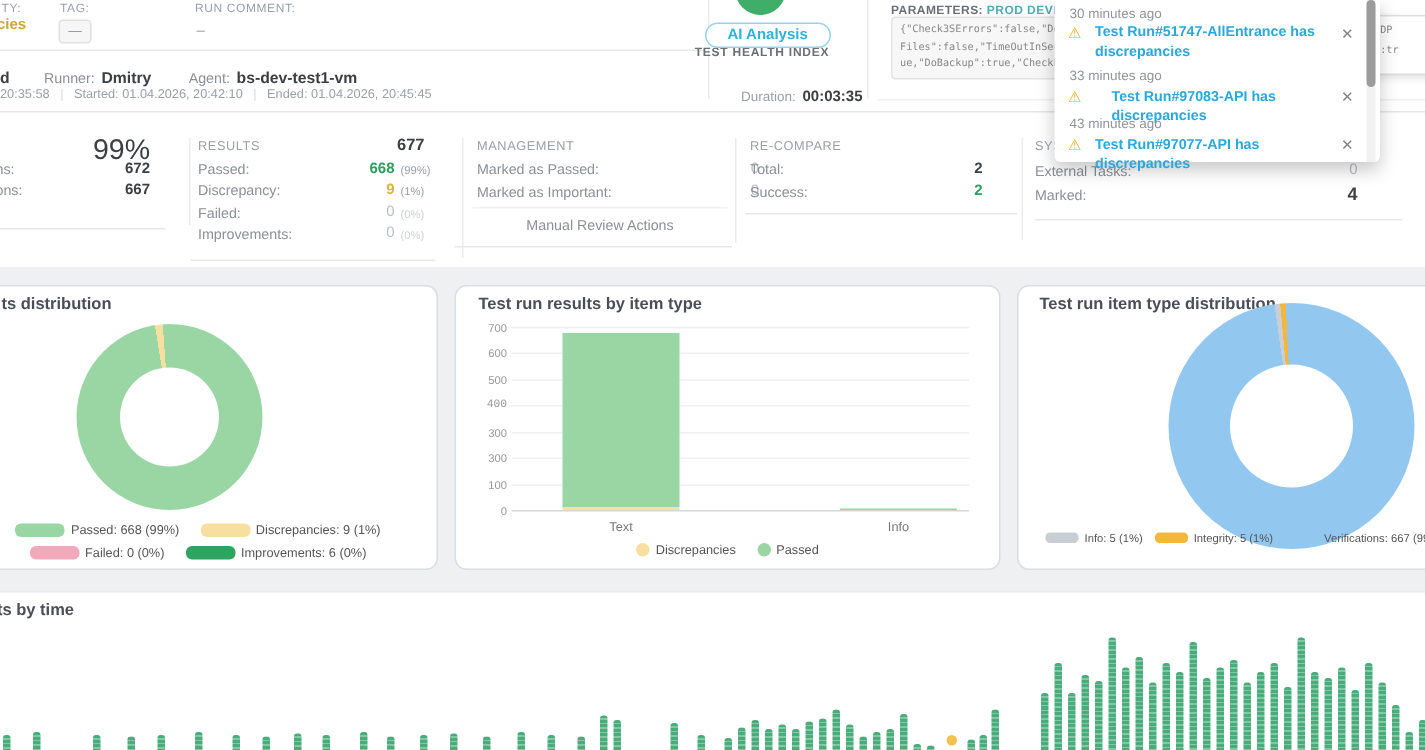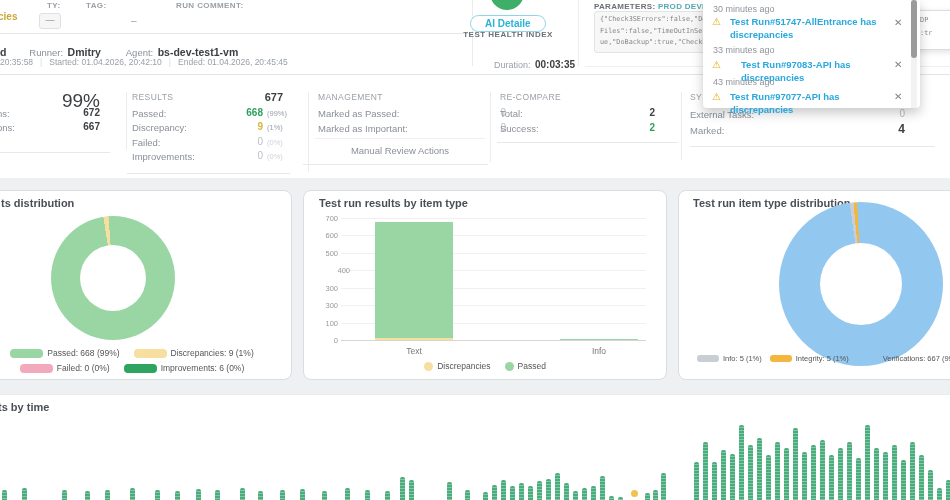--- a/index.html
+++ b/index.html
@@ -1,19 +1,19 @@
 <!DOCTYPE html>
 <html><head>
 <meta charset="utf-8">
 <style>
   html,body{margin:0;padding:0;background:#fff;}
   .screen{position:relative;width:950px;height:500px;background:#fff;overflow:hidden;
           font-family:"Liberation Sans",sans-serif;color:#3c4043;}
   .abs{position:absolute;}
-  .lbl{font-size:8px;color:#9aa0a8;letter-spacing:.4px;font-weight:bold;margin-left:46px;}
+  .lbl{font-size:8px;color:#9aa0a8;letter-spacing:.4px;font-weight:normal;}
   .hline{background:#e6e8ea;height:1px;}
   .vline{background:#ececec;width:1px;}
   .grayband{background:#eef0f2;}
   
   .yellow-frag{color:#c9a737;font-weight:bold;font-size:10px;}
   .tag-chip{width:20px;height:14px;background:#f6f6f6;border:1px solid #e0e0e0;border-radius:3px;
             font-size:9px;color:#8a8f98;text-align:center;line-height:13px;}
   .dash{color:#9aa0a8;font-size:10px;}
   .health-circle{width:34px;height:34px;border-radius:50%;background:#3fae68;}
   .health-lbl{font-size:8px;letter-spacing:.5px;color:#6b7077;font-weight:bold;}
@@ -84,21 +84,21 @@
   <div class="abs yellow-frag" style="left:-2px;top:11px;">cies</div>
   <div class="abs lbl" style="left:40px;top:1px;">TAG:</div>
   <div class="abs tag-chip" style="left:39px;top:13px;">—</div>
   <div class="abs lbl" style="left:130px;top:1px;">RUN COMMENT:</div>
   <div class="abs dash" style="left:131px;top:15px;">–</div>
   <div class="abs hline" style="left:0;top:33px;width:470px;"></div>
 
   <div class="abs vline" style="left:472px;top:0;height:66px;"></div>
   <div class="abs health-circle" style="left:490px;top:-24px;"></div>
   <div class="abs health-lbl" style="left:463px;top:5px;width:90px;text-align:center;margin-top:25px;">TEST HEALTH INDEX</div>
-  <button class="abs ai-btn" style="left:470px;top:15px;">AI Detaile</button>
+  <button class="abs ai-btn" style="left:470px;top:15px;">AI Analysis</button>
   <div class="abs" style="left:440px;top:54px;width:135px;text-align:right;">
     <span class="dur-lbl">Duration:</span>
     <span class="dur-val">00:03:35</span>
   </div>
   <div class="abs vline" style="left:578px;top:0;height:66px;"></div>
 
   <div class="abs params-lbl" style="left:594px;top:2px;white-space:nowrap;">
     <span>PARAMETERS:</span>
     <span class="params-env">PROD DEVENVIRONMENT</span>
   </div>
@@ -205,21 +205,21 @@
     <div class="abs" id="barplot" style="left:0;top:0;width:362px;height:188px;">
         <div class="axis" style="left: 37px; top: 149px; width: 305px;"></div>
         <span class="tick-lbl" style="left: 10px; top: 145px;">0</span>
         <div class="grid" style="left: 37px; top: 131.571px; width: 305px;"></div>
         <span class="tick-lbl" style="left: 10px; top: 127.571px;">100</span>
         <div class="grid" style="left: 37px; top: 114.143px; width: 305px;"></div>
         <span class="tick-lbl" style="left: 10px; top: 110.143px;">300</span>
         <div class="grid" style="left: 37px; top: 96.7143px; width: 305px;"></div>
         <span class="tick-lbl" style="left: 10px; top: 92.7143px;">300</span>
         <div class="grid" style="left: 37px; top: 79.2857px; width: 305px;"></div>
-        <span class="tick-lbl" style="left: 22px; top: 75.2857px;">400</span>
+        <span class="tick-lbl" style="left: 10px; top: 75.2857px; font-family: Liberation Mono, monospace;">400</span>
         <div class="grid" style="left: 37px; top: 61.8571px; width: 305px;"></div>
         <span class="tick-lbl" style="left: 10px; top: 57.8571px;">500</span>
         <div class="grid" style="left: 37px; top: 44.4286px; width: 305px;"></div>
         <span class="tick-lbl" style="left: 10px; top: 40.4286px;">600</span>
         <div class="grid" style="left: 37px; top: 27px; width: 305px;"></div>
         <span class="tick-lbl" style="left: 10px; top: 23px;">700</span>
         <div class="bar-seg" style="left: 71px; top: 147.431px; width: 78px; height: 1.56857px; background: rgb(246, 223, 159);"></div>
         <div class="bar-seg" style="left: 71px; top: 31.0086px; width: 78px; height: 116.423px; background: rgb(154, 214, 164);"></div>
         <div class="cat-lbl" style="left: 80px; top: 155px;">Text</div>
         <div class="bar-seg" style="left: 256px; top: 148px; width: 78px; height: 1px; background: rgb(154, 214, 164);"></div>

